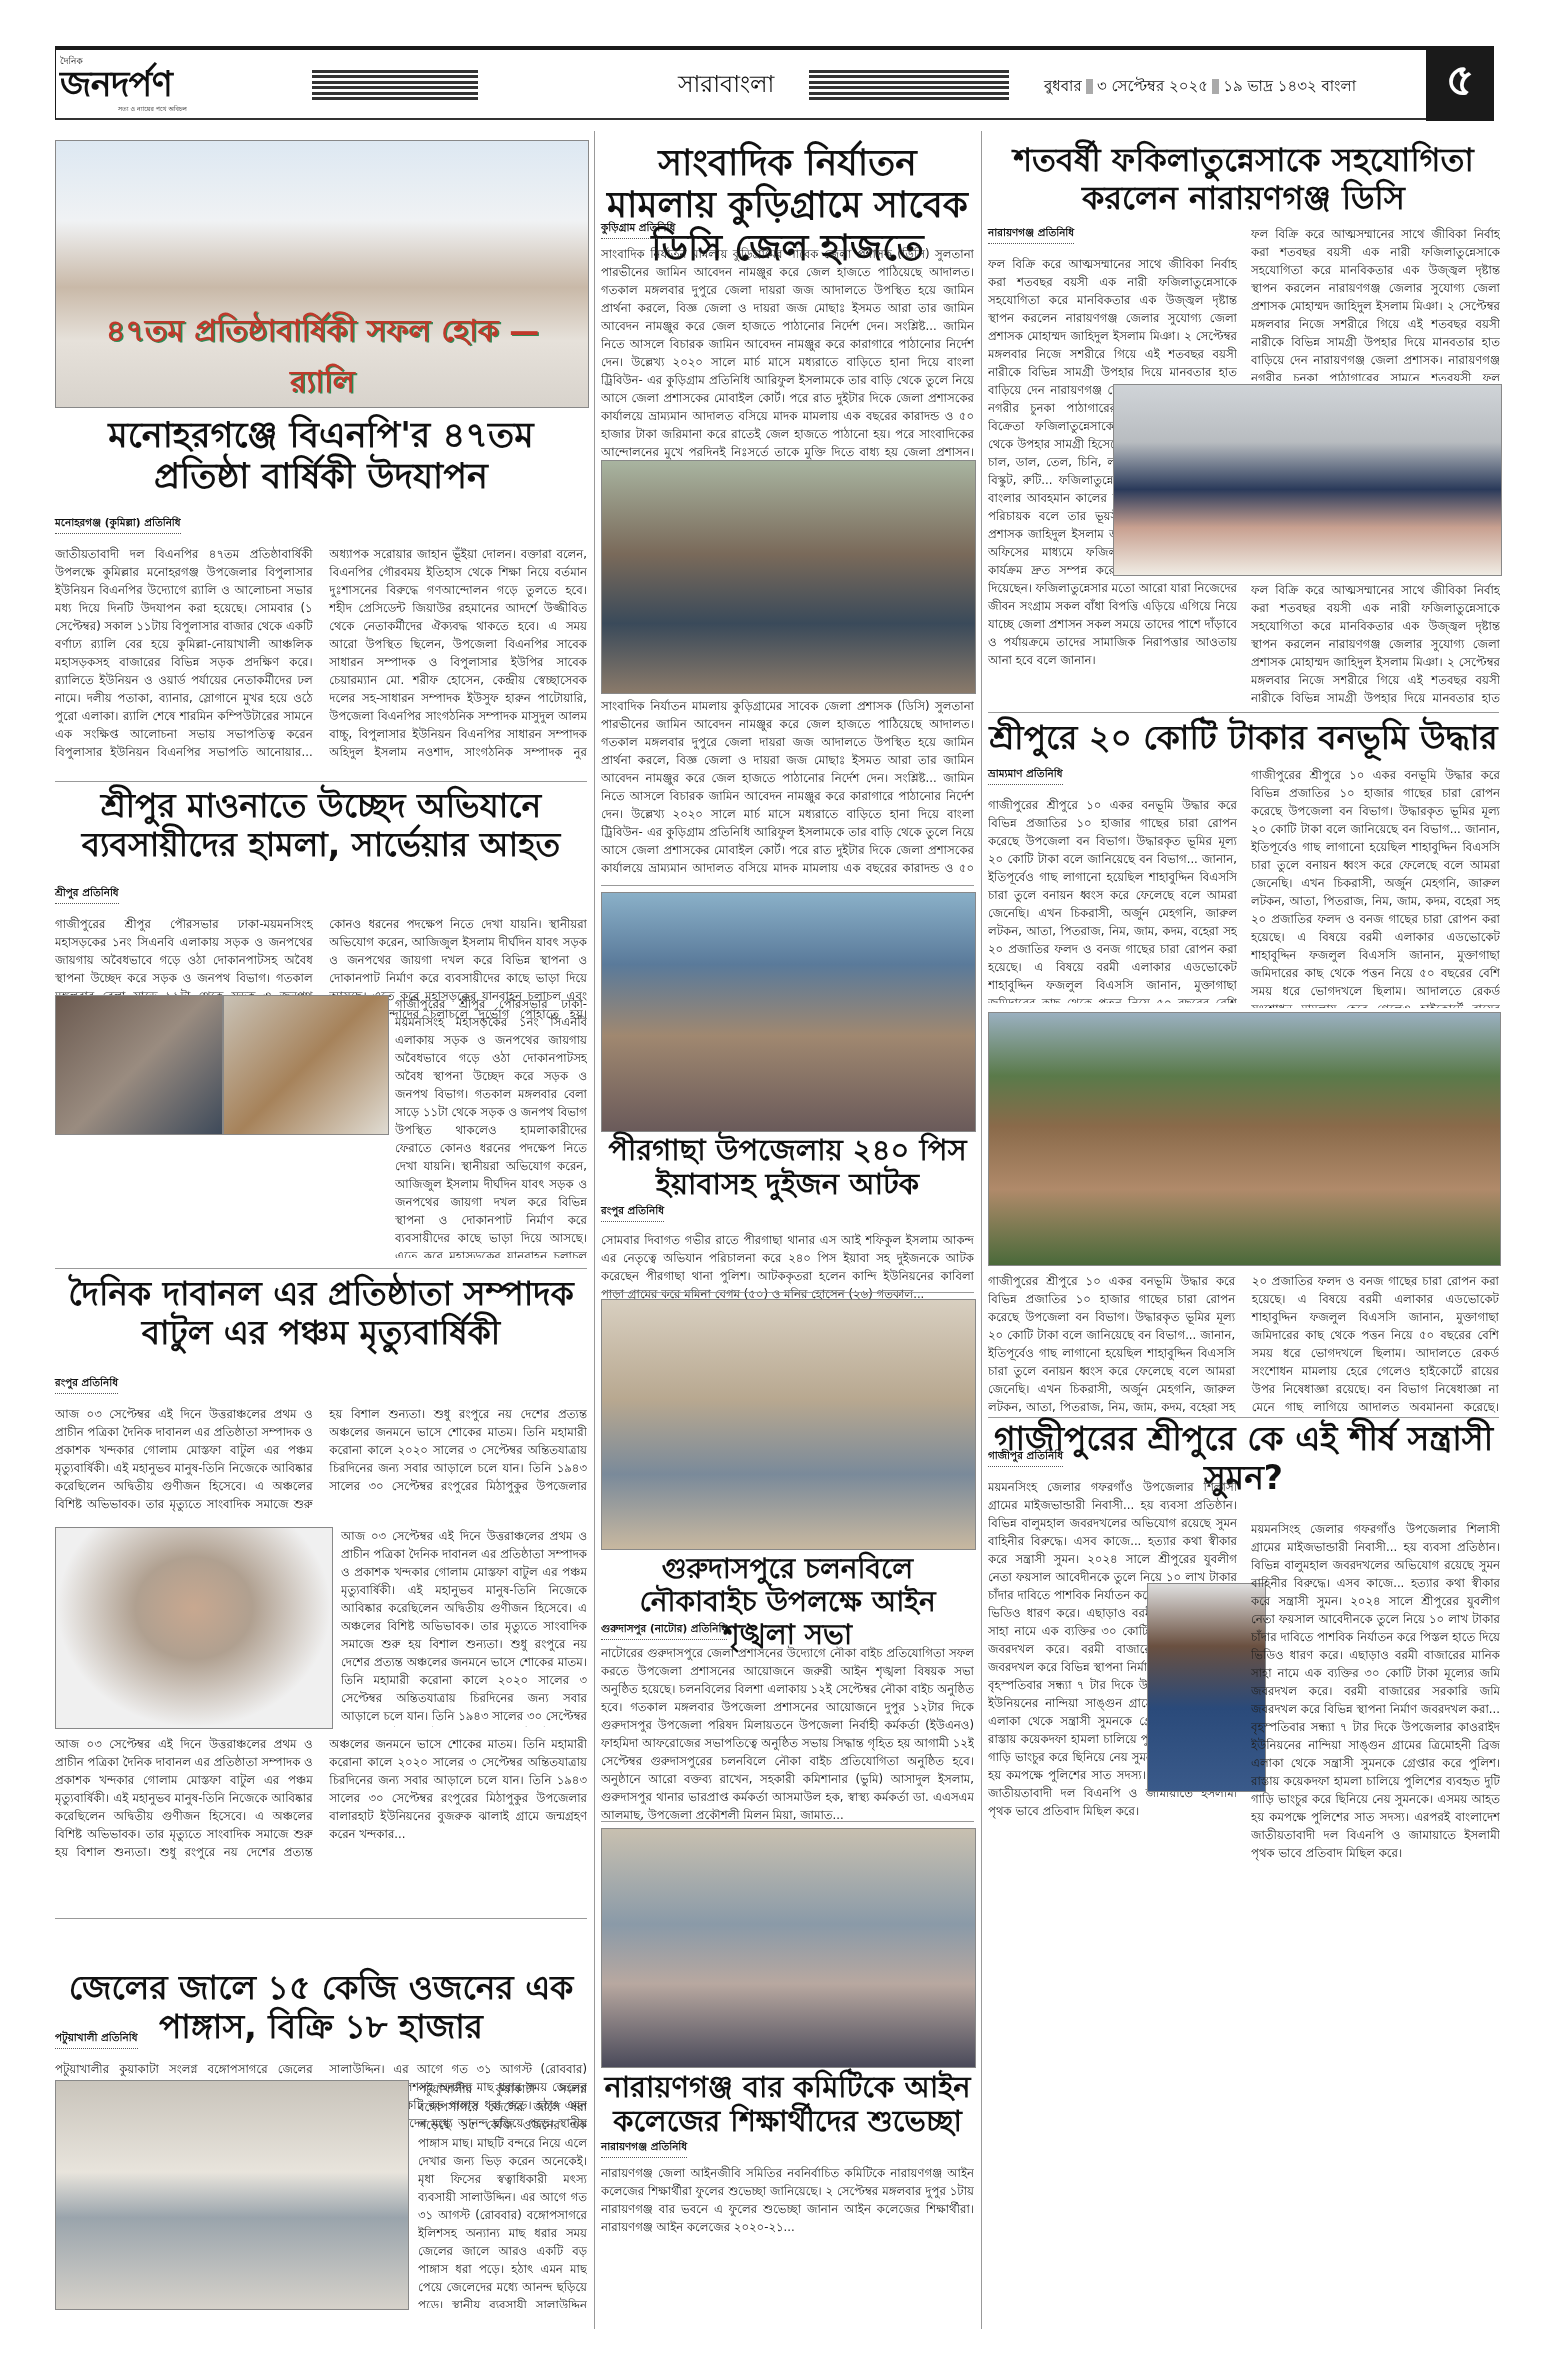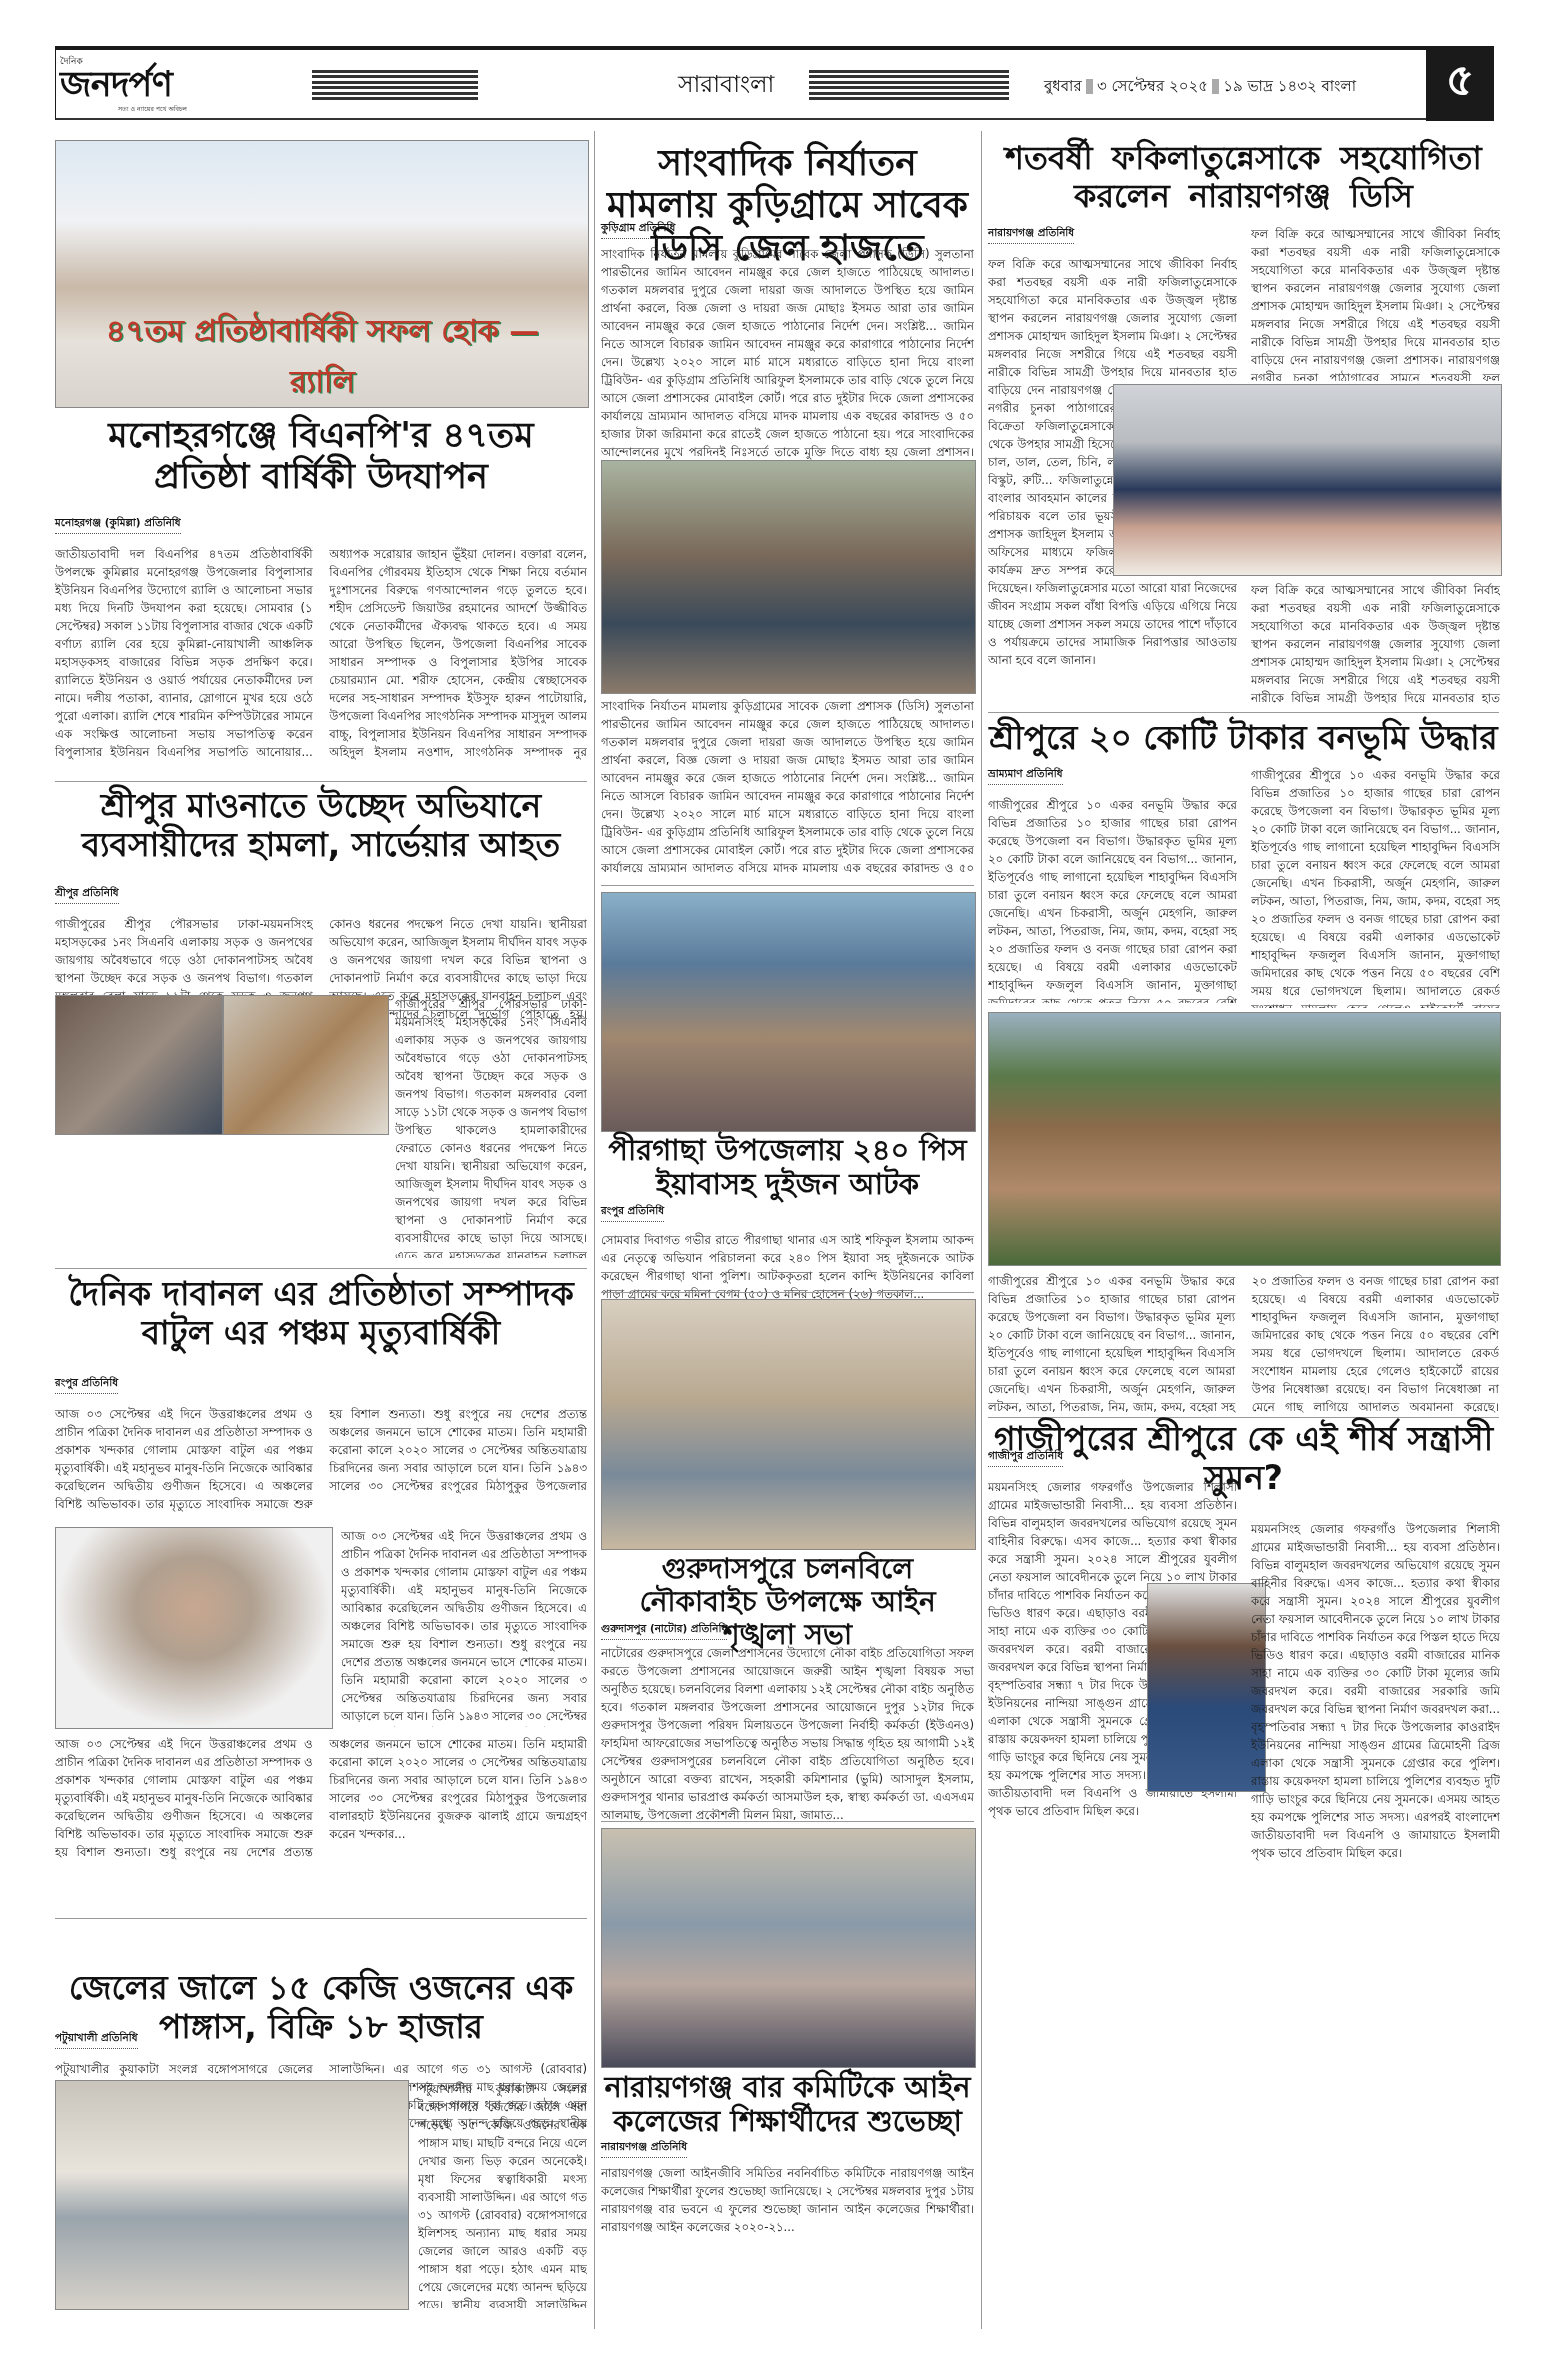--- a/index.html
+++ b/index.html
@@ -106,21 +106,21 @@
 </div>
 <div class="abs hrule" style="left:601px;top:1821px;width:373px;"></div>
 
 <div class="abs photo" style="left:601px;top:1828px;width:373px;height:238px;background:linear-gradient(180deg,#c8c0b0,#8a9aa8 40%,#b8a8a0 65%,#4a4a5a);"></div>
 <div class="abs headline" style="left:601px;top:2070px;width:373px;font-size:29px;">নারায়ণগঞ্জ বার কমিটিকে আইন কলেজের শিক্ষার্থীদের শুভেচ্ছা</div>
 <div class="abs" style="left:601px;top:2139px;width:373px;">
   <div class="byline">নারায়ণগঞ্জ প্রতিনিধি</div>
   <div class="body" style="margin-top:5.5px;height:159px;overflow:hidden;">নারায়ণগঞ্জ জেলা আইনজীবি সমিতির নবনির্বাচিত কমিটিকে নারায়ণগঞ্জ আইন কলেজের শিক্ষার্থীরা ফুলের শুভেচ্ছা জানিয়েছে। ২ সেপ্টেম্বর মঙ্গলবার দুপুর ১টায় নারায়ণগঞ্জ বার ভবনে এ ফুলের শুভেচ্ছা জানান আইন কলেজের শিক্ষার্থীরা। নারায়ণগঞ্জ আইন কলেজের ২০২০-২১...</div>
 </div>
 
-<div class="abs headline" style="left:988px;top:142px;width:511px;font-size:32px;font-family:Liberation Mono, monospace;">শতবর্ষী ফকিলাতুন্নেসাকে সহযোগিতা করলেন নারায়ণগঞ্জ ডিসি</div>
+<div class="abs headline" style="left:988px;top:142px;width:511px;font-size:32px;">শতবর্ষী ফকিলাতুন্নেসাকে সহযোগিতা করলেন নারায়ণগঞ্জ ডিসি</div>
 <div class="abs" style="left:988px;top:225px;width:249px;">
   <div class="byline">নারায়ণগঞ্জ প্রতিনিধি</div>
   <div class="body" style="margin-top:11px;height:435px;overflow:hidden;">ফল বিক্রি করে আত্মসম্মানের সাথে জীবিকা নির্বাহ করা শতবছর বয়সী এক নারী ফজিলাতুন্নেসাকে সহযোগিতা করে মানবিকতার এক উজ্জ্বল দৃষ্টান্ত স্থাপন করলেন নারায়ণগঞ্জ জেলার সুযোগ্য জেলা প্রশাসক মোহাম্মদ জাহিদুল ইসলাম মিঞা। ২ সেপ্টেম্বর মঙ্গলবার নিজে সশরীরে গিয়ে এই শতবছর বয়সী নারীকে বিভিন্ন সামগ্রী উপহার দিয়ে মানবতার হাত বাড়িয়ে দেন নারায়ণগঞ্জ জেলা প্রশাসক। নারায়ণগঞ্জ নগরীর চুনকা পাঠাগারের সামনে শতবয়সী ফল বিক্রেতা ফজিলাতুন্নেসাকে জেলা প্রশাসকের পক্ষ থেকে উপহার সামগ্রী হিসেবে নিত্য প্রয়োজনীয় সামগ্রী চাল, ডাল, তেল, চিনি, লবণ, পিঁয়াজ, আলু, কেক, বিস্কুট, রুটি... ফজিলাতুন্নেসার এই সংগ্রাম আমাদের বাংলার আবহমান কালের মা বোনদের সংগ্রামী মনের পরিচায়ক বলে তার ভূয়সী প্রশংসা করেন। জেলা প্রশাসক জাহিদুল ইসলাম জানান, জেলা সমাজ সেবা অফিসের মাধ্যমে ফজিলাতুন্নেসার বয়স্ক ভাতার কার্যক্রম দ্রুত সম্পন্ন করে প্রদানের জন্য নির্দেশনা দিয়েছেন। ফজিলাতুন্নেসার মতো আরো যারা নিজেদের জীবন সংগ্রাম সকল বাঁধা বিপত্তি এড়িয়ে এগিয়ে নিয়ে যাচ্ছে জেলা প্রশাসন সকল সময়ে তাদের পাশে দাঁড়াবে ও পর্যায়ক্রমে তাদের সামাজিক নিরাপত্তার আওতায় আনা হবে বলে জানান।</div>
 </div>
 <div class="abs body" style="left:1251px;top:225px;width:249px;height:156px;overflow:hidden;">ফল বিক্রি করে আত্মসম্মানের সাথে জীবিকা নির্বাহ করা শতবছর বয়সী এক নারী ফজিলাতুন্নেসাকে সহযোগিতা করে মানবিকতার এক উজ্জ্বল দৃষ্টান্ত স্থাপন করলেন নারায়ণগঞ্জ জেলার সুযোগ্য জেলা প্রশাসক মোহাম্মদ জাহিদুল ইসলাম মিঞা। ২ সেপ্টেম্বর মঙ্গলবার নিজে সশরীরে গিয়ে এই শতবছর বয়সী নারীকে বিভিন্ন সামগ্রী উপহার দিয়ে মানবতার হাত বাড়িয়ে দেন নারায়ণগঞ্জ জেলা প্রশাসক। নারায়ণগঞ্জ নগরীর চুনকা পাঠাগারের সামনে শতবয়সী ফল বিক্রেতা ফজিলাতুন্নেসাকে জেলা প্রশাসকের পক্ষ থেকে উপহার সামগ্রী হিসেবে নিত্য প্রয়োজনীয় সামগ্রী চাল, ডাল, তেল, চিনি, লবণ, পিঁয়াজ, আলু, কেক, বিস্কুট, রুটি... ফজিলাতুন্নেসার এই সংগ্রাম আমাদের বাংলার আবহমান কালের মা বোনদের সংগ্রামী মনের পরিচায়ক বলে তার ভূয়সী প্রশংসা করেন। জেলা প্রশাসক জাহিদুল ইসলাম জানান, জেলা সমাজ সেবা অফিসের মাধ্যমে ফজিলাতুন্নেসার বয়স্ক ভাতার কার্যক্রম দ্রুত সম্পন্ন করে প্রদানের জন্য নির্দেশনা দিয়েছেন। ফজিলাতুন্নেসার মতো আরো যারা নিজেদের জীবন সংগ্রাম সকল বাঁধা বিপত্তি এড়িয়ে এগিয়ে নিয়ে যাচ্ছে জেলা প্রশাসন সকল সময়ে তাদের পাশে দাঁড়াবে ও পর্যায়ক্রমে তাদের সামাজিক নিরাপত্তার আওতায় আনা হবে বলে জানান।</div>
 <div class="abs photo" style="left:1113px;top:384px;width:387px;height:190px;background:linear-gradient(180deg,#d0d4d8,#b8bcc0 30%,#2a3a5a 55%,#c8a090 75%,#f0ece4);"></div>
 <div class="abs body" style="left:1251px;top:581px;width:249px;height:124px;overflow:hidden;">ফল বিক্রি করে আত্মসম্মানের সাথে জীবিকা নির্বাহ করা শতবছর বয়সী এক নারী ফজিলাতুন্নেসাকে সহযোগিতা করে মানবিকতার এক উজ্জ্বল দৃষ্টান্ত স্থাপন করলেন নারায়ণগঞ্জ জেলার সুযোগ্য জেলা প্রশাসক মোহাম্মদ জাহিদুল ইসলাম মিঞা। ২ সেপ্টেম্বর মঙ্গলবার নিজে সশরীরে গিয়ে এই শতবছর বয়সী নারীকে বিভিন্ন সামগ্রী উপহার দিয়ে মানবতার হাত বাড়িয়ে দেন নারায়ণগঞ্জ জেলা প্রশাসক। নারায়ণগঞ্জ নগরীর চুনকা পাঠাগারের সামনে শতবয়সী ফল বিক্রেতা ফজিলাতুন্নেসাকে জেলা প্রশাসকের পক্ষ থেকে উপহার সামগ্রী হিসেবে নিত্য প্রয়োজনীয় সামগ্রী চাল, ডাল, তেল, চিনি, লবণ, পিঁয়াজ, আলু, কেক, বিস্কুট, রুটি... ফজিলাতুন্নেসার এই সংগ্রাম আমাদের বাংলার আবহমান কালের মা বোনদের সংগ্রামী মনের পরিচায়ক বলে তার ভূয়সী প্রশংসা করেন। জেলা প্রশাসক জাহিদুল ইসলাম জানান, জেলা সমাজ সেবা অফিসের মাধ্যমে ফজিলাতুন্নেসার বয়স্ক ভাতার কার্যক্রম দ্রুত সম্পন্ন করে প্রদানের জন্য নির্দেশনা দিয়েছেন। ফজিলাতুন্নেসার মতো আরো যারা নিজেদের জীবন সংগ্রাম সকল বাঁধা বিপত্তি এড়িয়ে এগিয়ে নিয়ে যাচ্ছে জেলা প্রশাসন সকল সময়ে তাদের পাশে দাঁড়াবে ও পর্যায়ক্রমে তাদের সামাজিক নিরাপত্তার আওতায় আনা হবে বলে জানান।</div>
 <div class="abs hrule" style="left:988px;top:712px;width:511px;"></div>
 
 <div class="abs headline" style="left:988px;top:719px;width:511px;font-size:33px;">শ্রীপুরে ২০ কোটি টাকার বনভূমি উদ্ধার</div>

